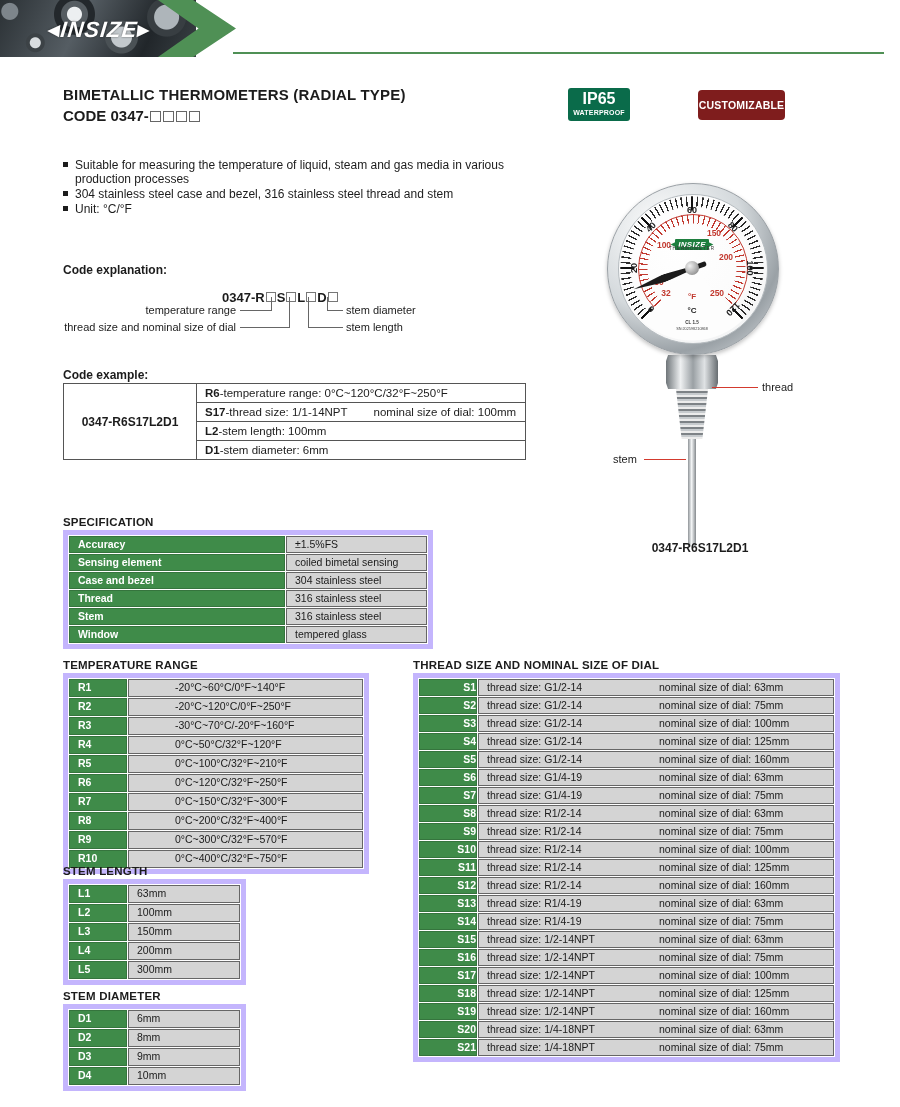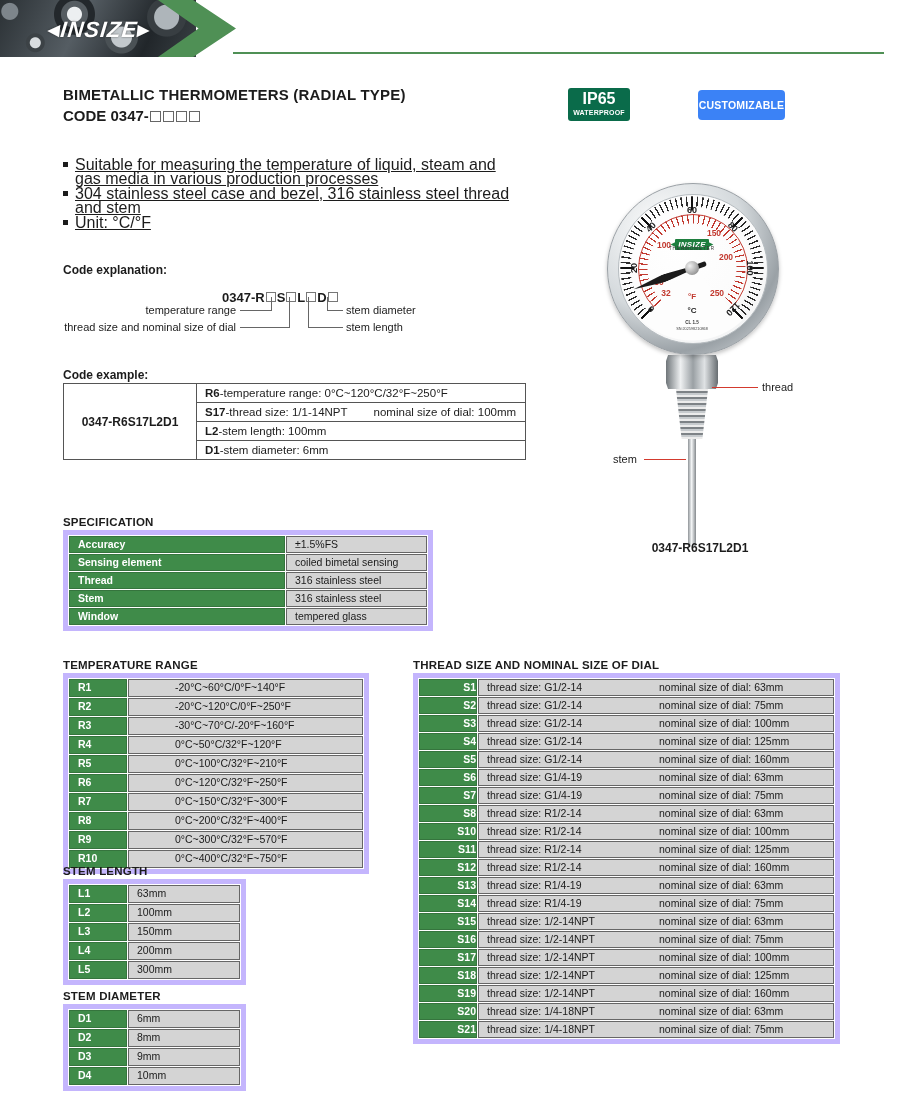--- a/index.html
+++ b/index.html
@@ -22,24 +22,24 @@
     clip-path:polygon(0 0,45% 0,100% 50%,45% 100%,0 100%,52% 50%);}
   .hdr-line{position:absolute;left:233px;top:52px;right:16px;height:2px;background:#4f9055;}
   
   .title1{position:absolute;left:63px;top:86px;font-size:15px;font-weight:bold;letter-spacing:.2px;}
   .title2{position:absolute;left:63px;top:107px;font-size:15px;font-weight:bold;}
   .sq{display:inline-block;width:9px;height:9px;border:1px solid #666;background:#fff;margin:0 1px;vertical-align:-1px;}
   .badge-ip{position:absolute;left:568px;top:88px;width:62px;height:33px;background:#0a6b4a;border-radius:3px;
     color:#fff;text-align:center;line-height:1;}
   .badge-ip .b1{font-size:16px;font-weight:bold;margin-top:3px;}
   .badge-ip .b2{font-size:7px;font-weight:bold;margin-top:2px;letter-spacing:.2px;}
-  .badge-cu{position:absolute;left:698px;top:90px;width:87px;height:30px;background:#3b82f6;border-radius:4px;
+  .badge-cu{position:absolute;left:698px;top:90px;width:87px;height:30px;background:#7f1d1d;border-radius:4px;
     color:#fff;font-size:10.5px;font-weight:bold;text-align:center;line-height:30px;letter-spacing:.2px;}
   
-  .features{position:absolute;left:63px;top:158px;width:450px;font-size:16px;line-height:14px;text-decoration:underline;}
+  .features{position:absolute;left:63px;top:158px;width:450px;font-size:12px;line-height:14px;}
   .feat{position:relative;padding-left:12px;margin-bottom:1px;}
   .feat .bullet{position:absolute;left:0;top:4px;width:5px;height:5px;background:#1c1c1c;}
   
   .ce-label{position:absolute;left:63px;top:263px;font-size:12px;font-weight:bold;}
   .ce-code{position:absolute;left:222px;top:282px;font-size:13px;font-weight:bold;white-space:nowrap;margin-top:8px;}
   .cbox{display:inline-block;width:8px;height:8px;border:1px solid #777;background:#fff;margin:0 1px;}
   .conn{position:absolute;}
   .c-rb{border-right:1px solid #666;border-bottom:1px solid #666;}
   .c-lb{border-left:1px solid #666;border-bottom:1px solid #666;}
   .ce-lbl{position:absolute;font-size:11px;color:#1c1c1c;white-space:nowrap;}
@@ -277,20 +277,24 @@
         <tr>
           <td class="g">Accuracy</td>
           <td class="v">±1.5%FS</td>
         </tr>
 
         <tr>
           <td class="g">Sensing element</td>
           <td class="v">coiled bimetal sensing</td>
         </tr>
 
+        <tr>
+          <td class="g">Case and bezel</td>
+          <td class="v">304 stainless steel</td>
+        </tr>
 
         <tr>
           <td class="g">Thread</td>
           <td class="v">316 stainless steel</td>
         </tr>
 
         <tr>
           <td class="g">Stem</td>
           <td class="v">316 stainless steel</td>
         </tr>
@@ -395,20 +399,24 @@
         <tr>
           <td class="g">S7</td>
           <td class="v"><span class="t1">thread size: G1/4-19</span><span>nominal size of dial: 75mm</span></td>
         </tr>
 
         <tr>
           <td class="g">S8</td>
           <td class="v"><span class="t1">thread size: R1/2-14</span><span>nominal size of dial: 63mm</span></td>
         </tr>
 
+        <tr>
+          <td class="g">S9</td>
+          <td class="v"><span class="t1">thread size: R1/2-14</span><span>nominal size of dial: 75mm</span></td>
+        </tr>
 
         <tr>
           <td class="g">S10</td>
           <td class="v"><span class="t1">thread size: R1/2-14</span><span>nominal size of dial: 100mm</span></td>
         </tr>
 
         <tr>
           <td class="g">S11</td>
           <td class="v"><span class="t1">thread size: R1/2-14</span><span>nominal size of dial: 125mm</span></td>
         </tr>

